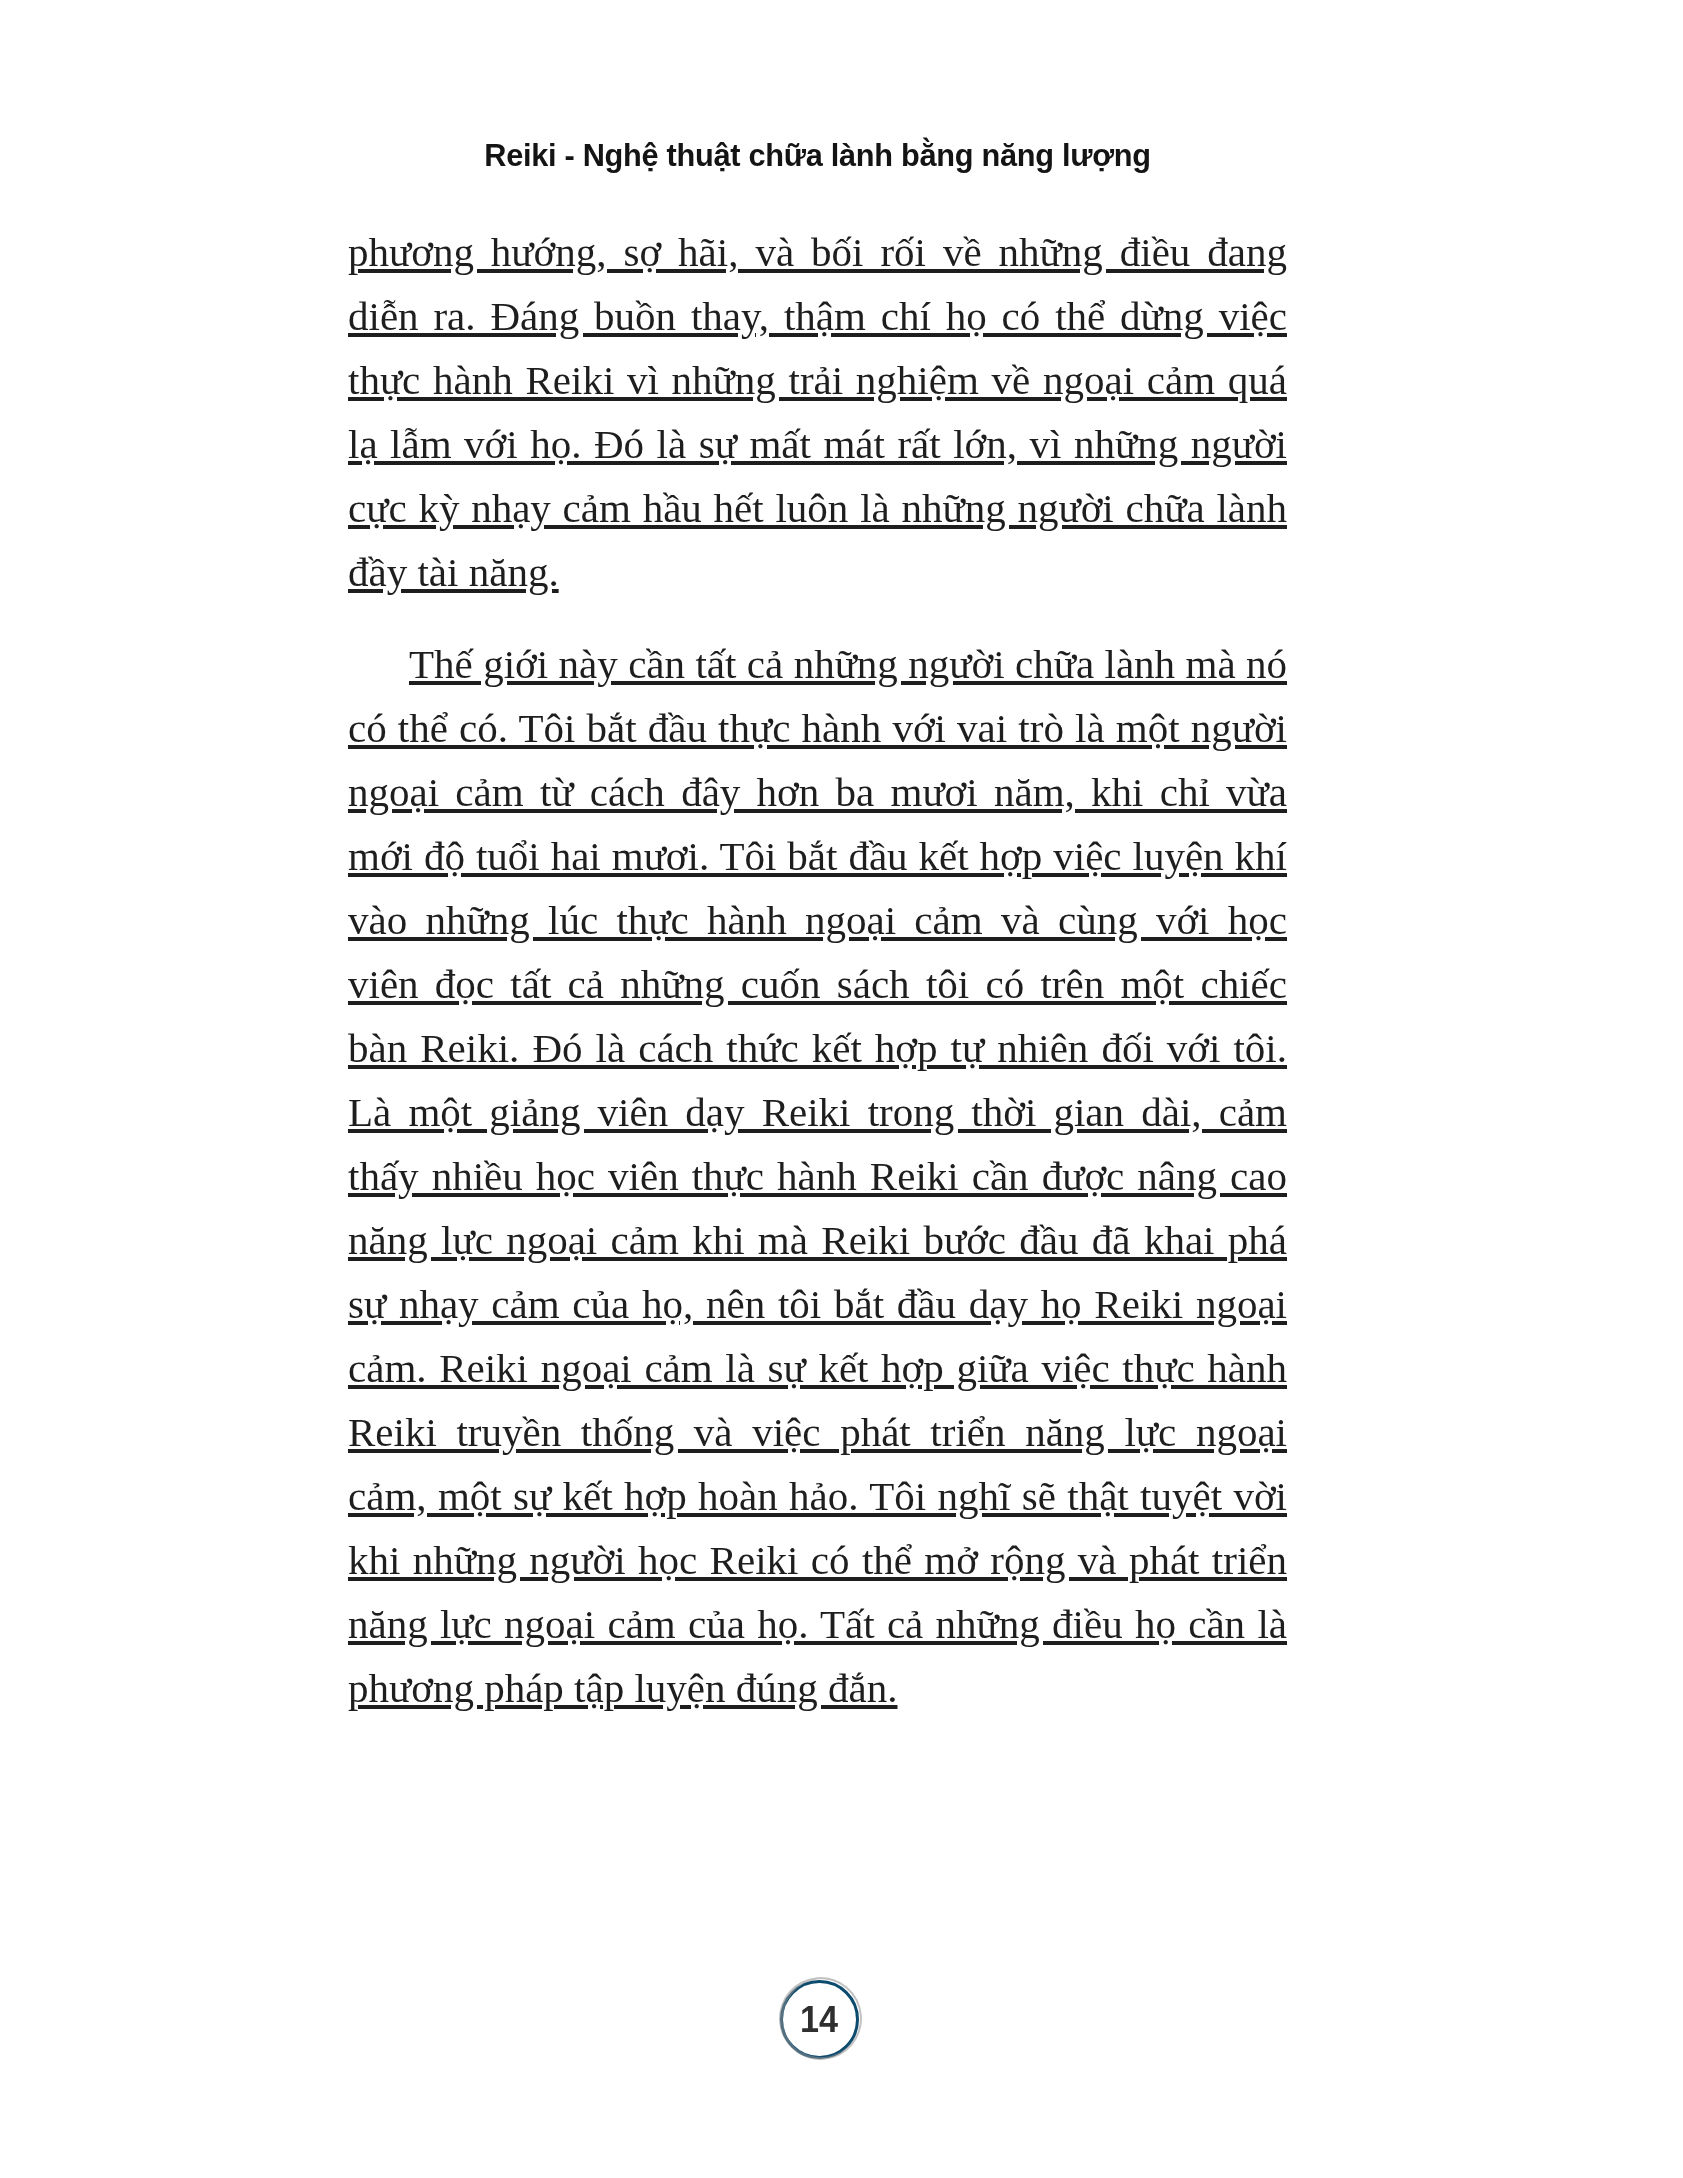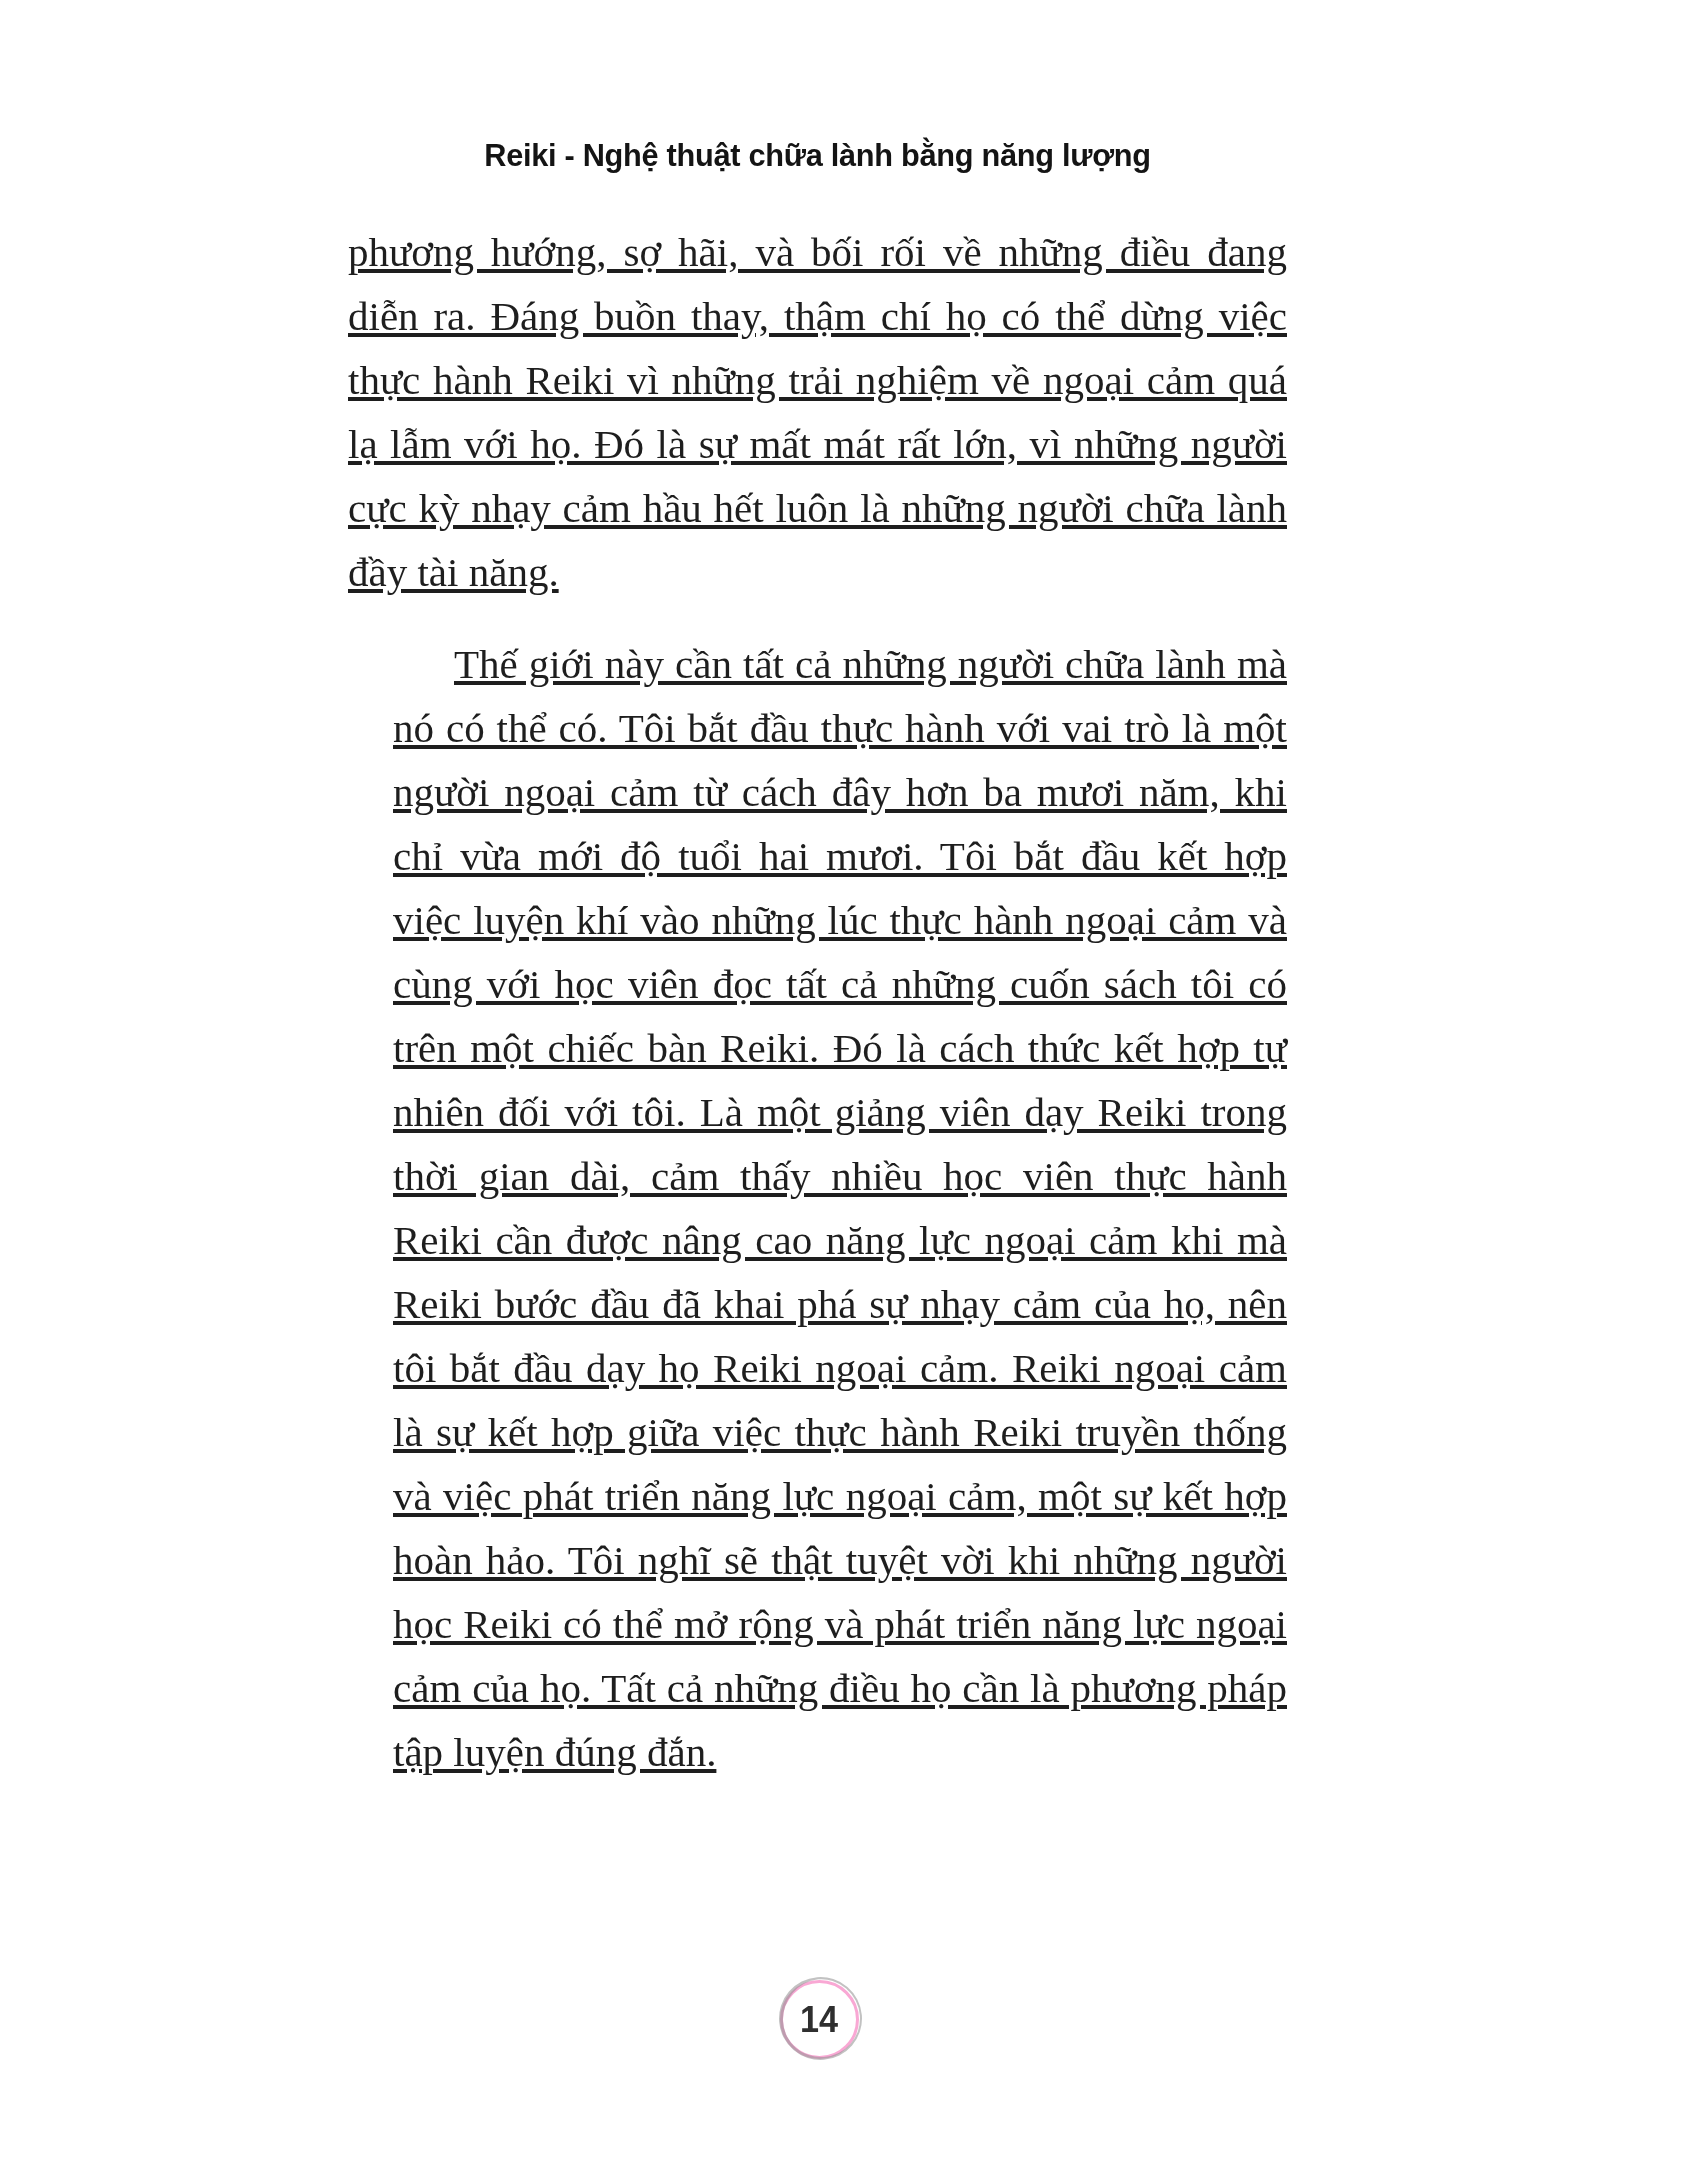--- a/index.html
+++ b/index.html
@@ -41,29 +41,28 @@
     text-align: justify;
     color: #1e1e1e;
   }
   .content p {
     margin: 0;
     text-decoration: underline;
   }
   .content p + p {
     margin-top: 28px;
     text-indent: 61px;
-    margin-left: 45px;
   }
   .page-number-badge {
     position: absolute;
     top: 1980px;
     left: 780px;
     width: 79px;
     height: 79px;
-    border: 3px solid #f9a8d4;
+    border: 3px solid #0c4a6e;
     border-radius: 50%;
     box-sizing: border-box;
     display: flex;
     align-items: center;
     justify-content: center;
   }
   
   .page-number-badge::before {
     content: "";
     position: absolute;

